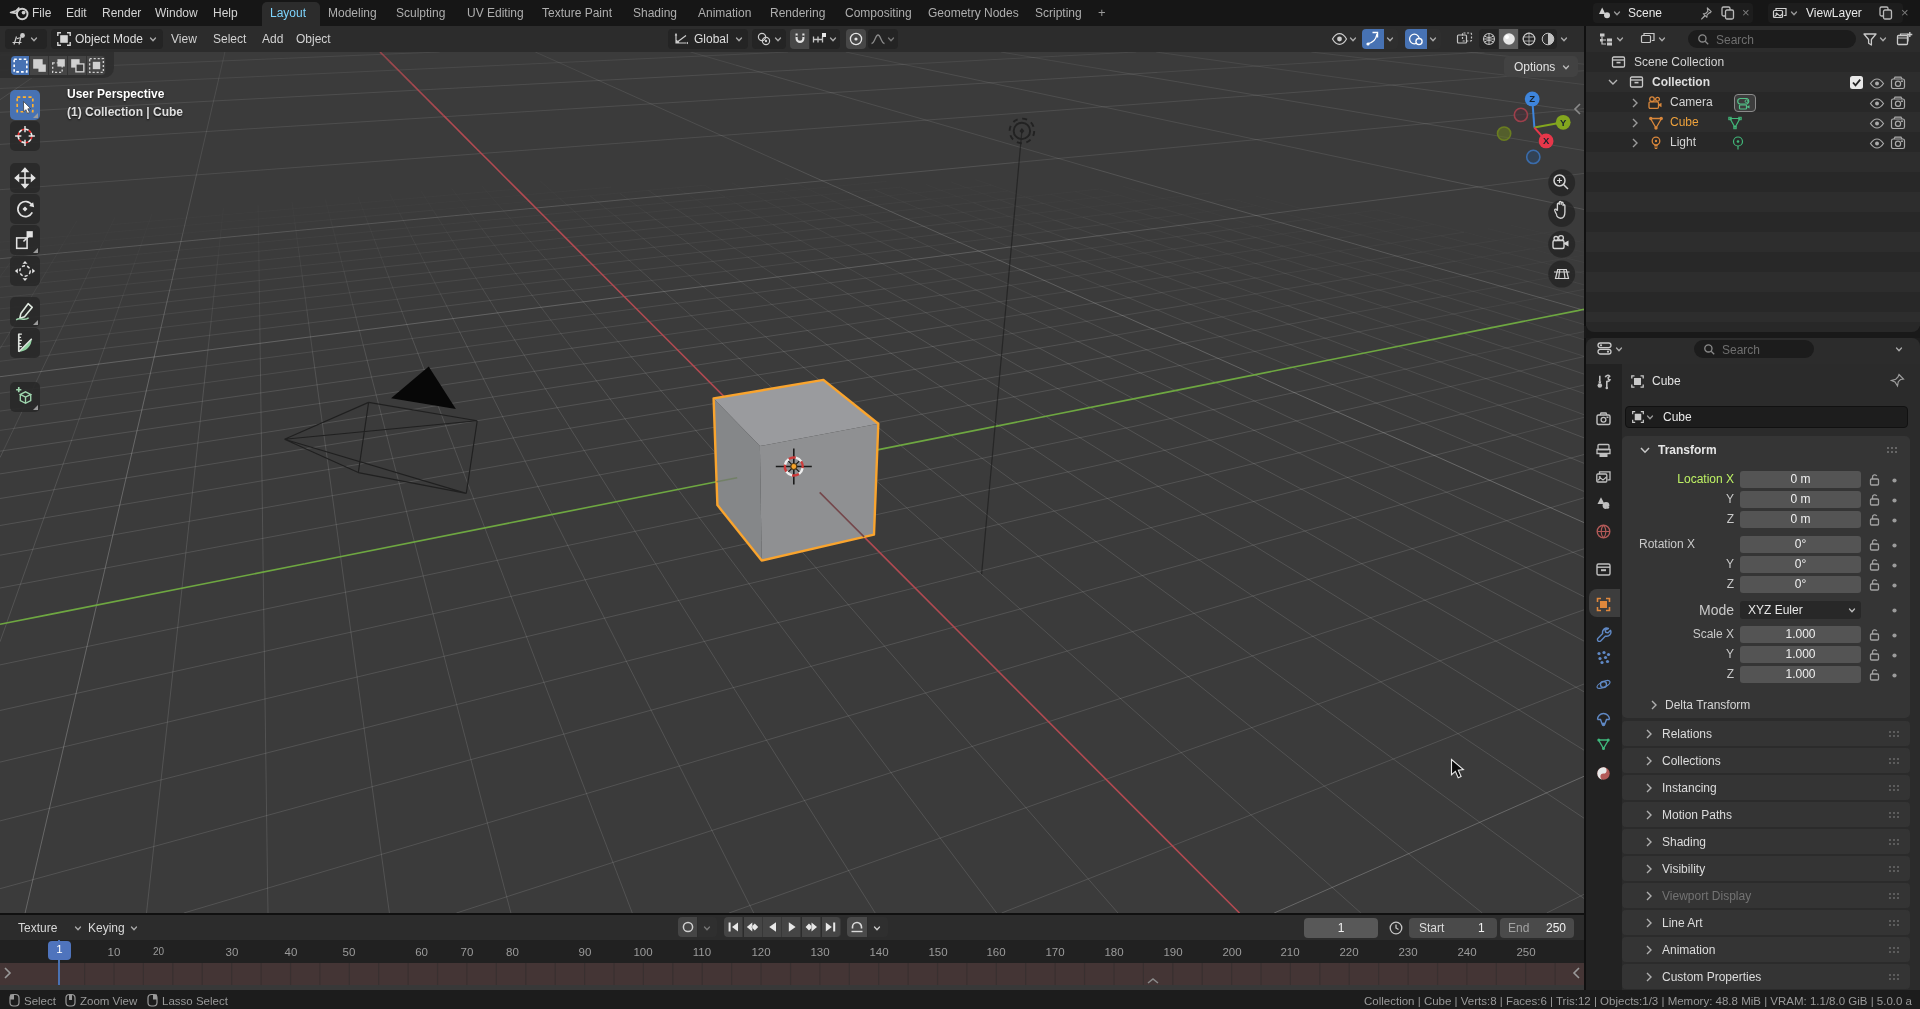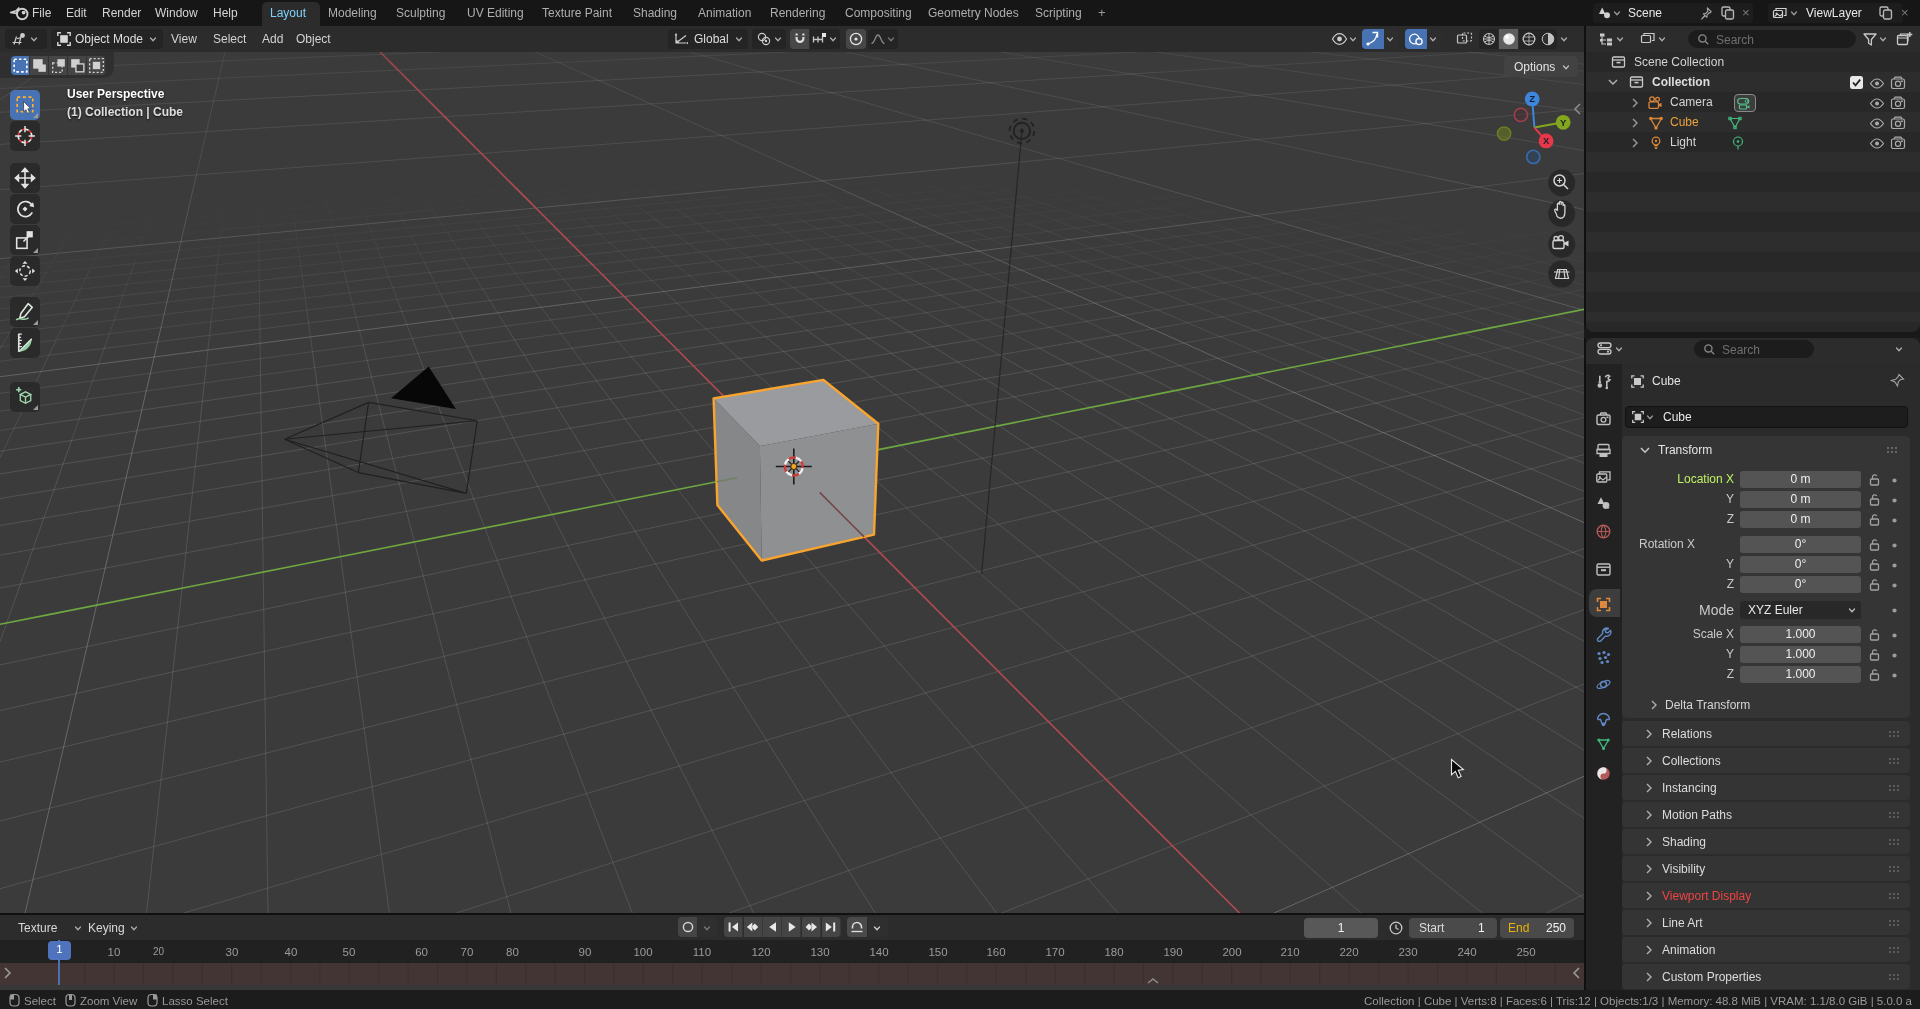--- a/index.html
+++ b/index.html
@@ -616,21 +616,21 @@
     <path d="M1.8 4.5V1.8H4.5M10.5 1.8h2.7v2.7M13.2 10.5v2.7h-2.7M4.5 13.2H1.8v-2.7" stroke="#c9c9c9" stroke-width="1.3" fill="none"></path>
   </svg>
 <svg style="position:absolute;left:1646px;top:413px" width="8" height="8" viewBox="0 0 8 8">
     <path d="M1.5 3l2.5 2.8L6.5 3" stroke="#999" stroke-width="1.3" fill="none" stroke-linecap="round"></path>
   </svg>
 <div class="txt" style="left:1663px;top:410px;font-size:12px;color:#e8e8e8">Cube</div>
 <div class="abs" style="left:1622px;top:436px;width:288px;height:282px;background:#353535;border-radius:5px"></div>
 <svg class="abs" style="left:1640px;top:446px" width="10" height="9" viewBox="0 0 10 9">
     <path d="M1 2l4 4.2L9 2" stroke="#c9c9c9" stroke-width="1.5" fill="none"></path>
   </svg>
-<div class="txt" style="left:1658px;top:443px;font-size:12px;font-weight:normal;color:#e5e5e5">Transform</div>
+<div class="txt" style="left:1658px;top:443px;font-size:12px;font-weight:bold;color:#e5e5e5">Transform</div>
 <svg class="abs" style="left:1886px;top:446px" width="14" height="8" viewBox="0 0 14 8">
     <g fill="#777">
       <circle cx="2" cy="2" r="1"></circle>
       <circle cx="6" cy="2" r="1"></circle>
       <circle cx="10" cy="2" r="1"></circle>
       <circle cx="2" cy="6" r="1"></circle>
       <circle cx="6" cy="6" r="1"></circle>
       <circle cx="10" cy="6" r="1"></circle>
     </g>
   </svg>
@@ -824,21 +824,21 @@
       <circle cx="10" cy="2" r="1"></circle>
       <circle cx="2" cy="6" r="1"></circle>
       <circle cx="6" cy="6" r="1"></circle>
       <circle cx="10" cy="6" r="1"></circle>
     </g>
   </svg>
 <div class="abs" style="left:1622px;top:883px;width:288px;height:25px;background:#343434;border-radius:4px"></div>
 <svg class="abs" style="left:1645px;top:891px" width="8" height="10" viewBox="0 0 8 10">
     <path d="M2 1l4 4-4 4" stroke="#b0b0b0" stroke-width="1.4" fill="none"></path>
   </svg>
-<div class="txt" style="left:1662px;top:889px;font-size:12px;color:#ef4444">Viewport Display</div>
+<div class="txt" style="left:1662px;top:889px;font-size:12px;color:#737373">Viewport Display</div>
 <svg class="abs" style="left:1888px;top:892px" width="14" height="8" viewBox="0 0 14 8">
     <g fill="#6a6a6a">
       <circle cx="2" cy="2" r="1"></circle>
       <circle cx="6" cy="2" r="1"></circle>
       <circle cx="10" cy="2" r="1"></circle>
       <circle cx="2" cy="6" r="1"></circle>
       <circle cx="6" cy="6" r="1"></circle>
       <circle cx="10" cy="6" r="1"></circle>
     </g>
   </svg>
@@ -961,21 +961,21 @@
 <div class="abs" style="left:1304px;top:918px;width:74px;height:20px;background:#585858;border-radius:4px"></div>
 <div class="txt" style="left:1304px;top:921px;width:74px;text-align:center;font-size:12px;color:#f2f2f2">1</div>
 <svg class="abs" style="left:1388px;top:920px" width="16" height="16" viewBox="0 0 16 16">
     <circle cx="8" cy="8" r="5.8" fill="none" stroke="#c6c6c6" stroke-width="1.3"></circle>
     <path d="M8 4.5V8l2.5 1.5" fill="none" stroke="#c6c6c6" stroke-width="1.3"></path>
   </svg>
 <div class="abs" style="left:1409px;top:918px;width:88px;height:20px;background:#4a4a4a;border-radius:4px"></div>
 <div class="txt" style="left:1419px;top:921px;font-size:12px;color:#dcdcdc">Start</div>
 <div class="txt" style="left:1478px;top:921px;font-size:12px;color:#f2f2f2">1</div>
 <div class="abs" style="left:1500px;top:918px;width:74px;height:20px;background:#4a4a4a;border-radius:4px"></div>
-<div class="txt" style="left:1508px;top:921px;font-size:12px;color:#eab308">End</div>
+<div class="txt" style="left:1508px;top:921px;font-size:12px;color:#a3a3a3">End</div>
 <div class="txt" style="left:1546px;top:921px;font-size:12px;color:#f2f2f2">250</div>
 <div class="txt" style="left:94.0px;top:946px;width:40px;text-align:center;font-size:11.5px;color:#9b9b9b">10</div>
 <div class="txt" style="left:152.8px;top:946px;width:40px;text-align:left;font-size:10px;color:#9b9b9b">20</div>
 <div class="txt" style="left:211.7px;top:946px;width:40px;text-align:center;font-size:11.5px;color:#9b9b9b">30</div>
 <div class="txt" style="left:270.5px;top:946px;width:40px;text-align:center;font-size:11.5px;color:#9b9b9b">40</div>
 <div class="txt" style="left:329.3px;top:946px;width:40px;text-align:center;font-size:11.5px;color:#9b9b9b">50</div>
 <div class="txt" style="left:388.1px;top:946px;width:40px;text-align:right;font-size:11.5px;color:#9b9b9b">60</div>
 <div class="txt" style="left:446.9px;top:946px;width:40px;text-align:center;font-size:11.5px;color:#9b9b9b">70</div>
 <div class="txt" style="left:505.8px;top:946px;width:40px;text-align:left;font-size:11.5px;color:#9b9b9b">80</div>
 <div class="txt" style="left:564.6px;top:946px;width:40px;text-align:center;font-size:11.5px;color:#9b9b9b">90</div>

